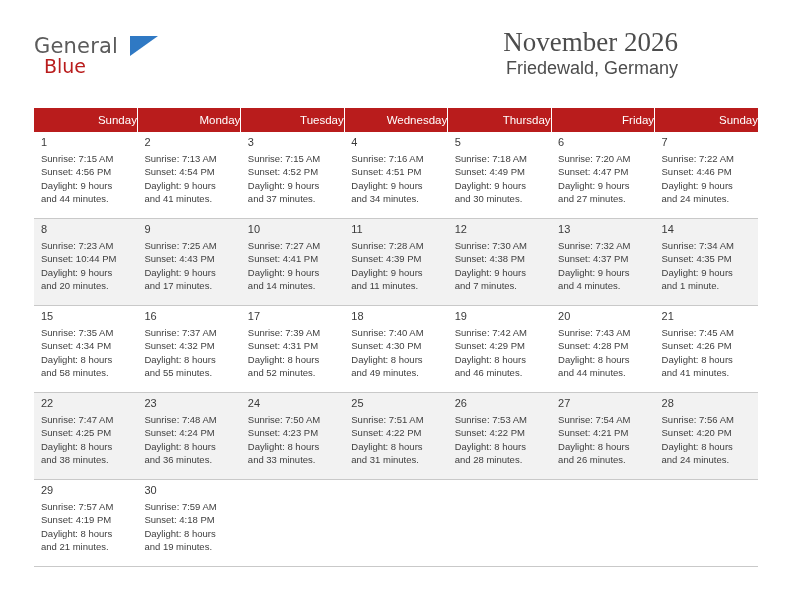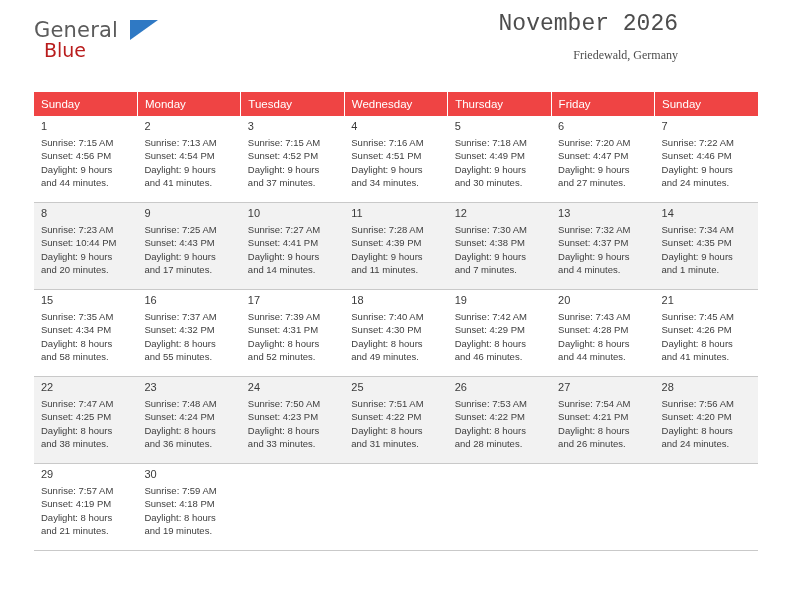--- a/index.html
+++ b/index.html
@@ -12,21 +12,21 @@
     background: #ffffff;
     font-family: "Liberation Sans", sans-serif;
     color: #333333;
     overflow: hidden;
   }
   .page {
     position: relative;
     width: 712px;
     height: 612px;
     box-sizing: border-box;
-    padding: 12px 34px 0 34px;
+    padding: 28px 34px 0 34px;
   }
   .header {
     display: flex;
     justify-content: space-between;
     align-items: flex-start;
     height: 72px;
   }
   .logo {
     position: relative;
     width: 160px;
@@ -52,45 +52,44 @@
     top: 8px;
     width: 0;
     height: 0;
     border-left: 28px solid #2f79c4;
     border-bottom: 20px solid transparent;
   }
   .title-block {
     text-align: right;
   }
   .month-title {
-    font-size: 23px;
+    font-size: 27px;
     color: #4d4d4d;
     font-weight: normal;
     line-height: 1.1;
     margin: 0;
-    font-family: Liberation Mono, monospace;
+    font-family: Liberation Serif, serif;
   }
   .location {
-    font-size: 12px;
+    font-size: 18px;
     color: #4d4d4d;
-    margin-top: 11px;
-    font-family: Liberation Serif, serif;
+    font-family: Liberation Sans, sans-serif;
   }
   table.calendar {
     border-collapse: collapse;
     width: 724px;
     margin-top: 8px;
     table-layout: fixed;
   }
   table.calendar th {
-    background: #ef4444;
+    background: #b91c1c;
     color: #ffffff;
     font-size: 11.5px;
     font-weight: normal;
-    text-align: left;
+    text-align: right;
     padding: 5px 0 5px 7px;
     border-right: 1px solid #ffffff;
     height: 14px;
   }
   table.calendar th:last-child {
     border-right: none;
   }
   table.calendar td {
     vertical-align: top;
     height: 82px;

